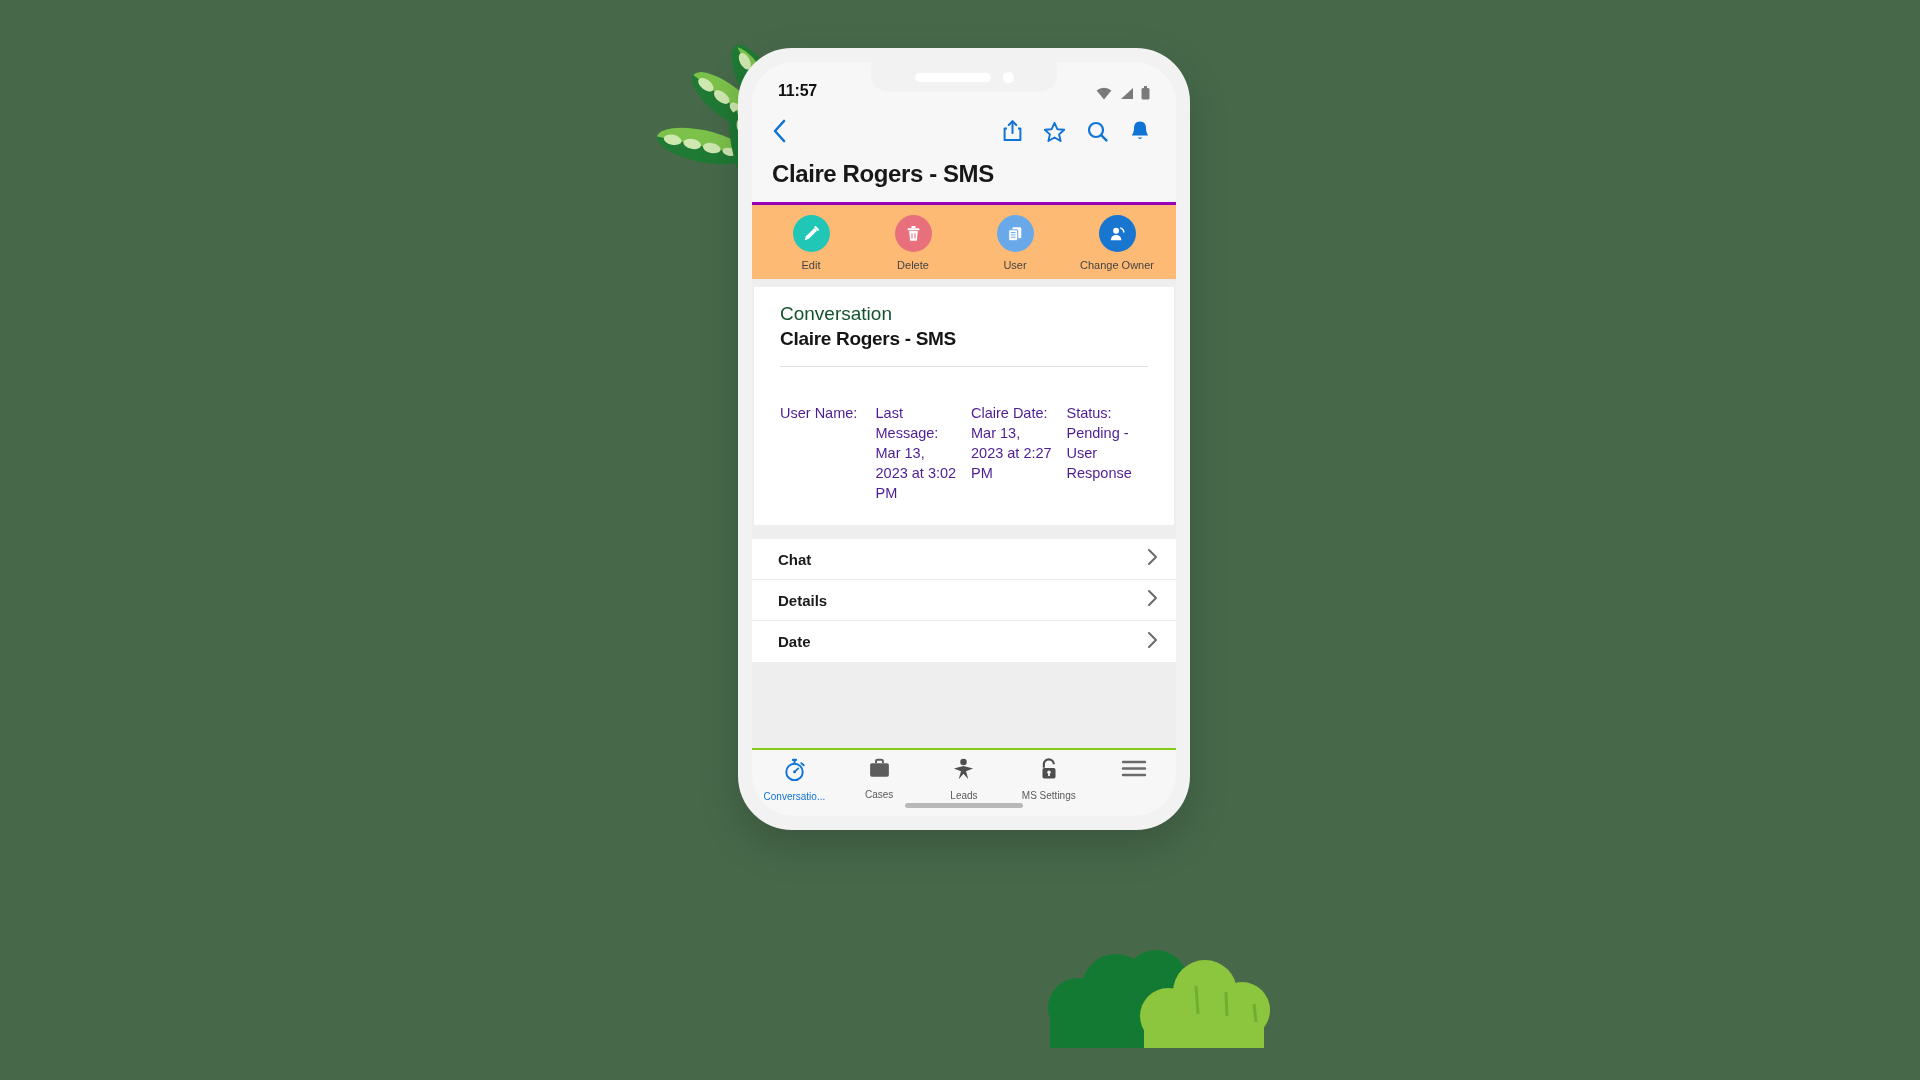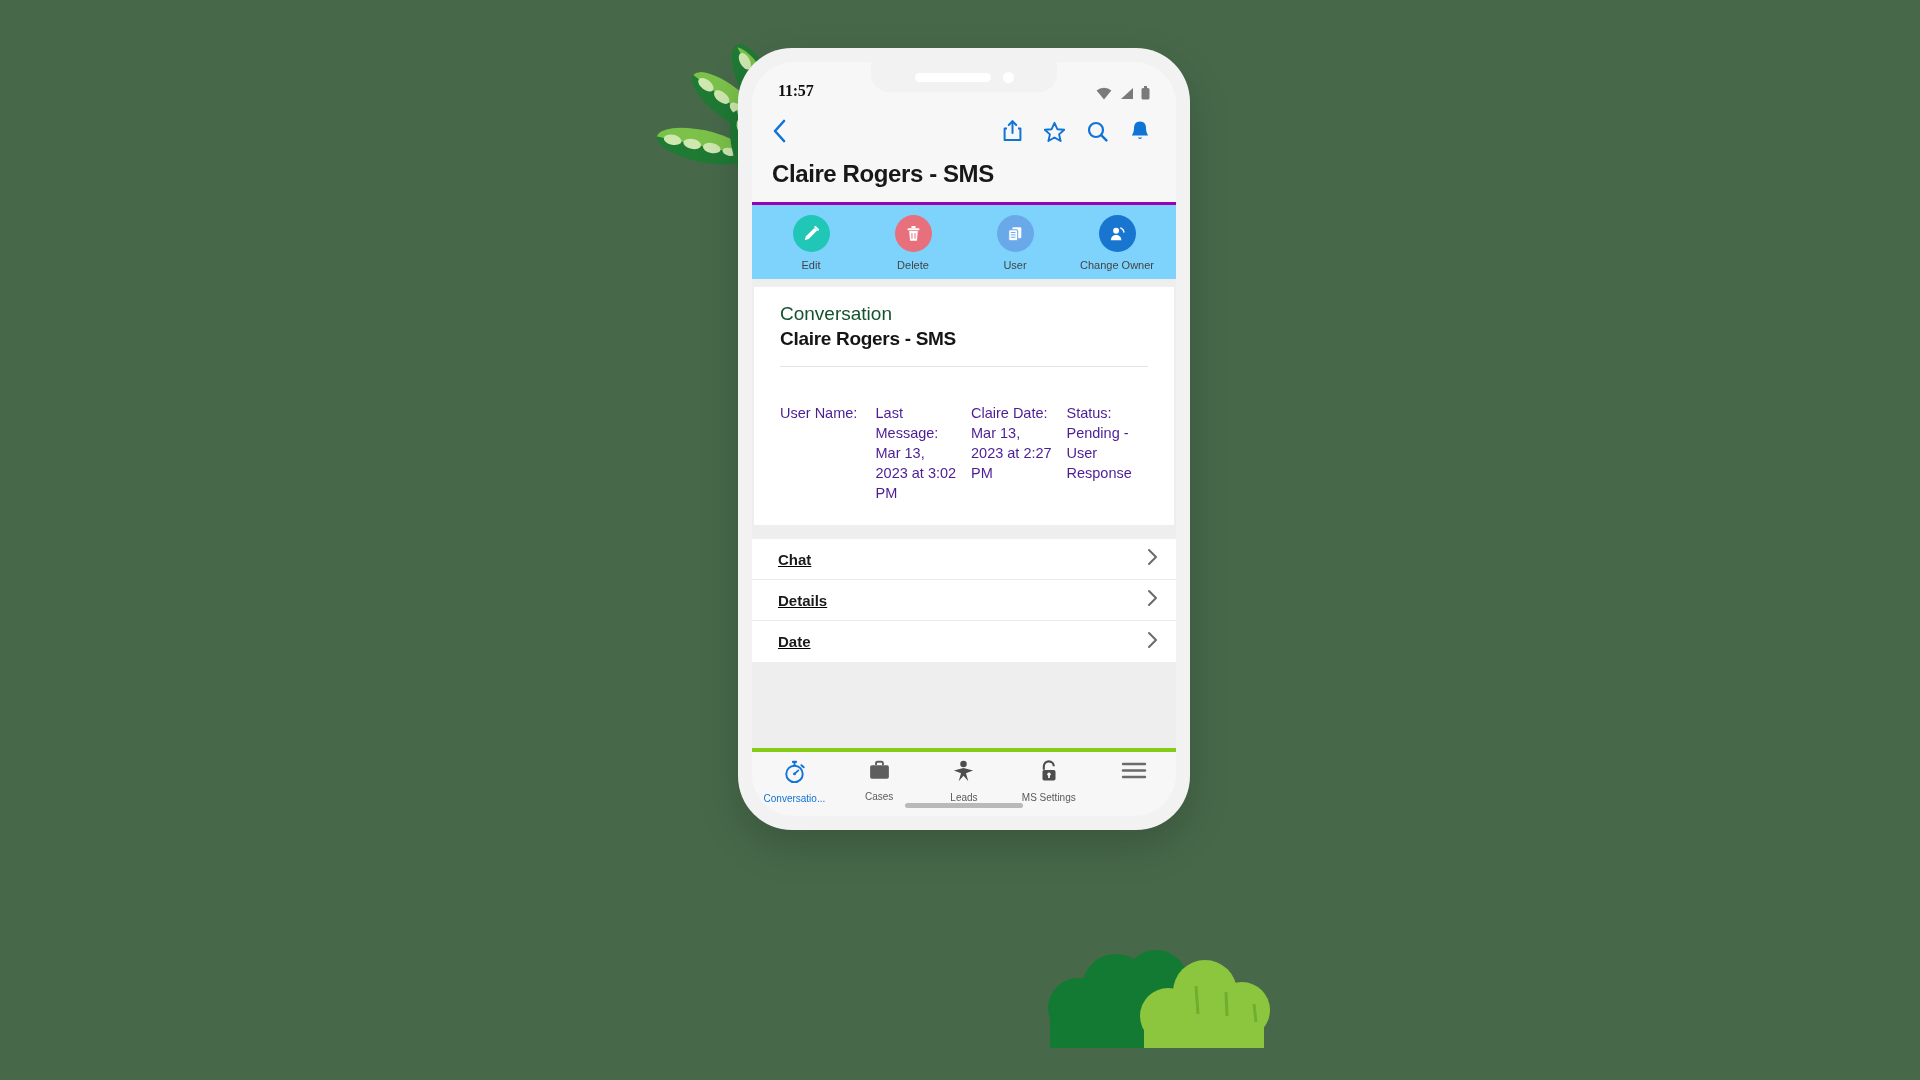--- a/index.html
+++ b/index.html
@@ -72,21 +72,20 @@
 
   
   #statusbar {
     position: relative;
     height: 42px;
     display: flex;
     align-items: flex-end;
     justify-content: space-between;
     padding: 0 26px 4px 26px;
     background: #f7f7f7;
-    font-family: Liberation Serif, serif;
   }
   #statusbar .time {
     font-size: 16px;
     font-weight: bold;
     color: #111;
     letter-spacing: -0.2px;
   }
   #statusbar .sysicons {
     display: flex;
     align-items: flex-end;
@@ -114,21 +113,21 @@
     color: #181818;
     letter-spacing: -0.4px;
   }
   #accent-line {
     height: 3px;
     background: #9b00b8;
   }
 
   
   #actionbar {
-    background: #7dd3fc;
+    background: #fdba74;
     display: flex;
     padding: 10px 8px 8px 8px;
   }
   .action {
     flex: 1;
     display: flex;
     flex-direction: column;
     align-items: center;
     gap: 7px;
     cursor: pointer;
@@ -192,38 +191,37 @@
   #rows { margin-top: 14px; }
   .row {
     background: #ffffff;
     height: 41px;
     display: flex;
     align-items: center;
     justify-content: space-between;
     padding: 0 18px 0 26px;
     border-bottom: 1px solid #eaeaea;
     cursor: pointer;
-    text-decoration: underline;
   }
   .row:last-child { border-bottom: none; }
   .row .rlbl {
     font-size: 15px;
     font-weight: bold;
     color: #1a1a1a;
   }
 
   
   #tabbar {
     position: absolute;
     bottom: 0;
     left: 0;
     right: 0;
     height: 68px;
     background: #f7f7f7;
-    border-top: 4px solid #84cc16;
+    border-top: 2px solid #84cc16;
     display: flex;
     align-items: flex-start;
     padding-top: 8px;
     z-index: 20;
   }
   .tab {
     flex: 1;
     display: flex;
     flex-direction: column;
     align-items: center;

